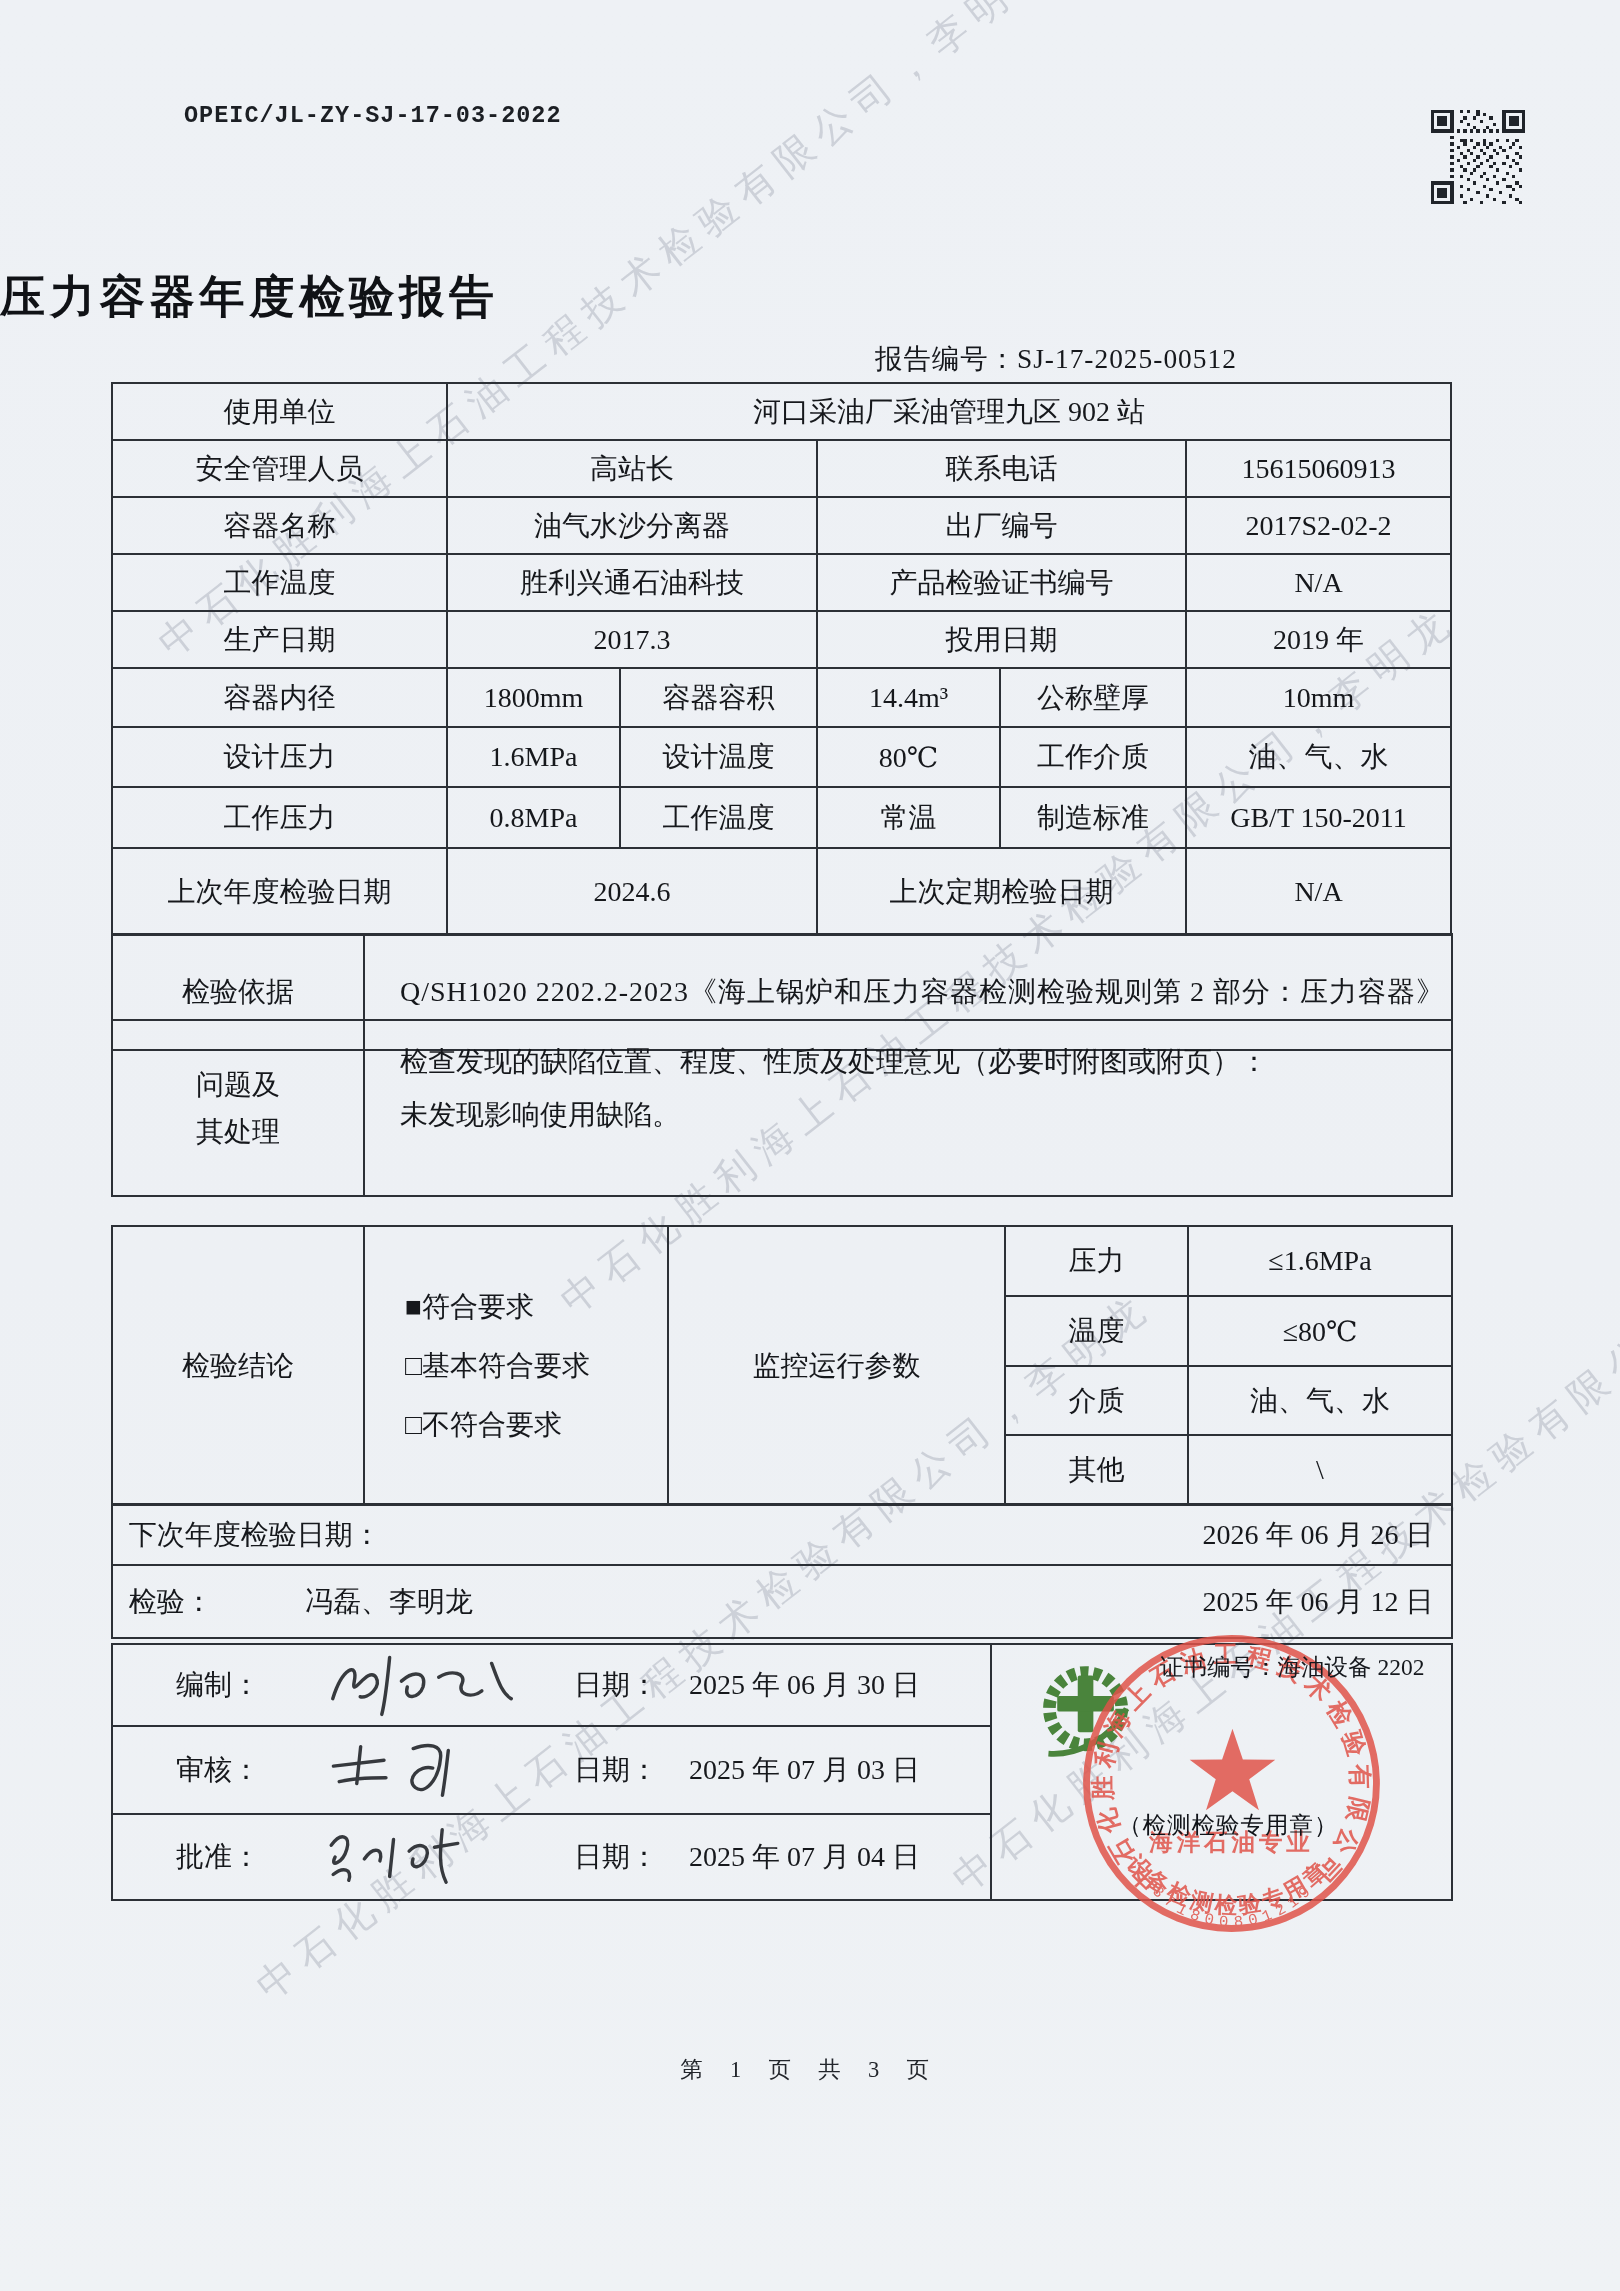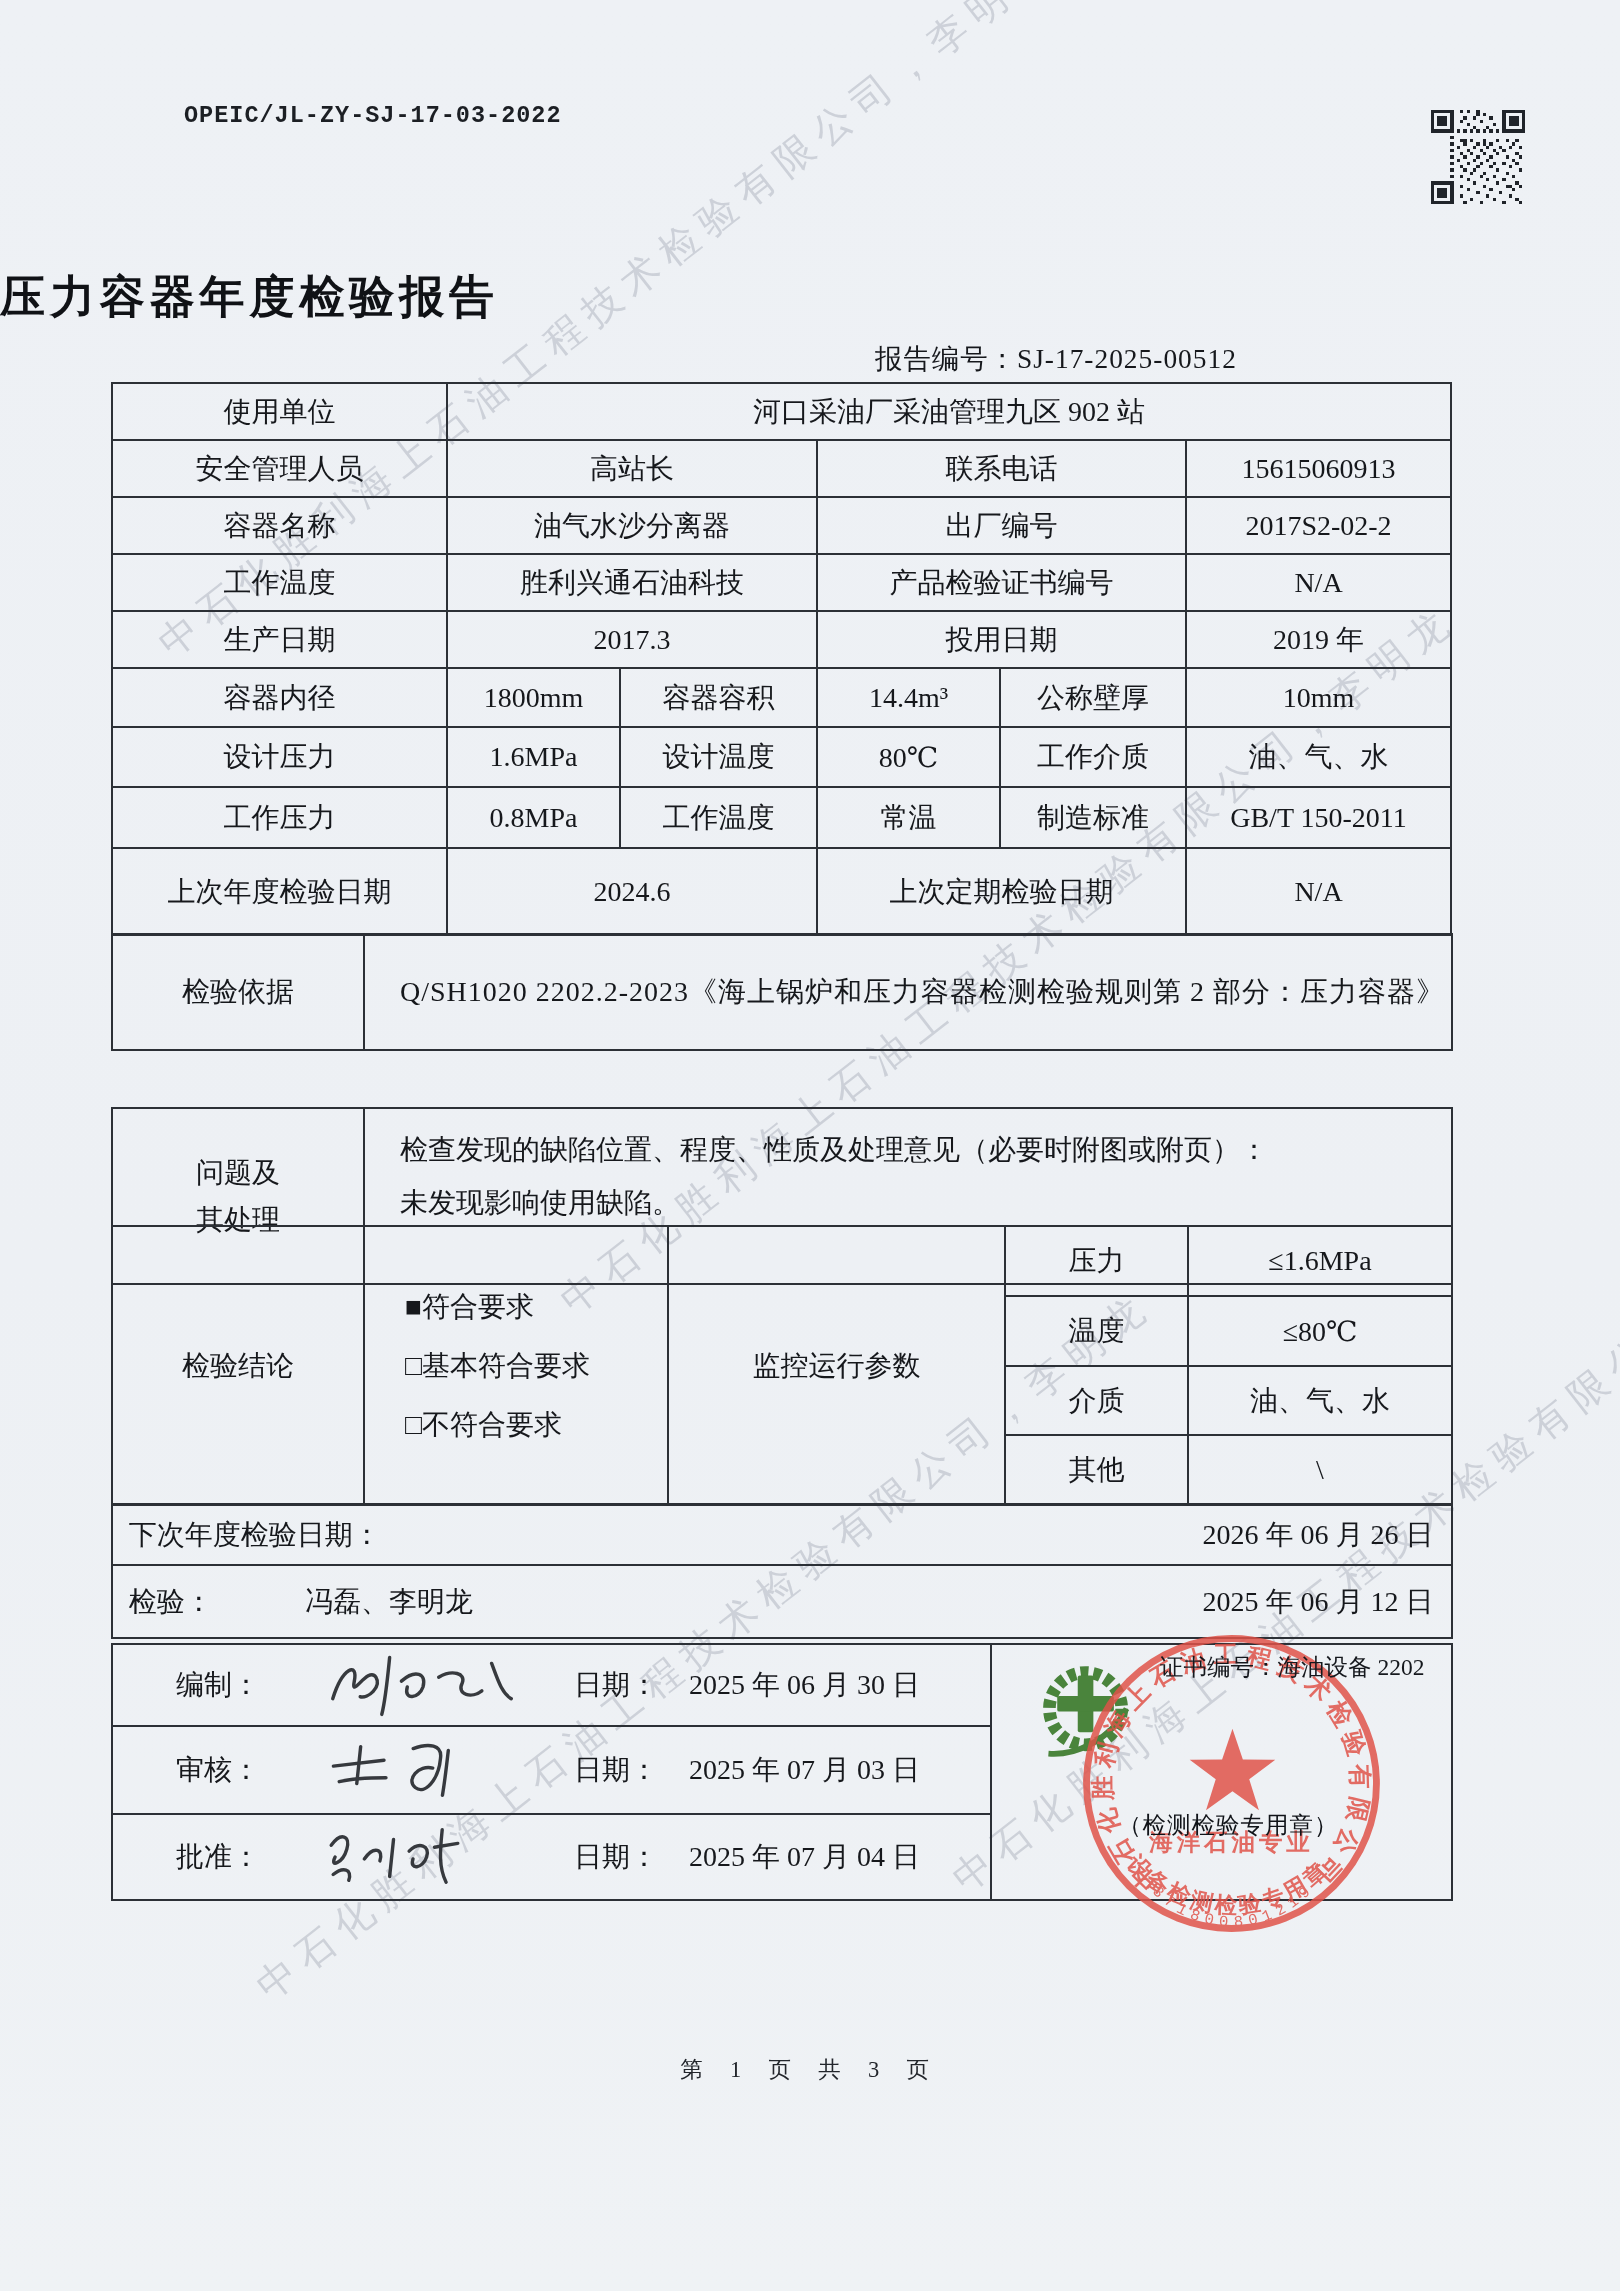--- a/index.html
+++ b/index.html
@@ -149,21 +149,21 @@
         <col style="width:1088px">
       </colgroup>
     <tbody>
         <tr style="height:116px">
       <td>检验依据</td>
       <td class="basis-val">Q/SH1020 2202.2-2023《海上锅炉和压力容器检测检验规则第 2 部分：压力容器》</td>
     </tr>
   </tbody>
     </table>
 
-  <table class="sheet" style="top:1107px;padding-left:42px;">
+  <table class="sheet" style="top:1019px;padding-left:42px;">
     <colgroup>
         <col style="width:252px">
         <col style="width:1088px">
       </colgroup>
     <tbody>
         <tr style="height:176px">
       <td>
         <span style="display:block;line-height:47px;">问题及</span>
         <span style="display:block;line-height:47px;">其处理</span>
       </td>

